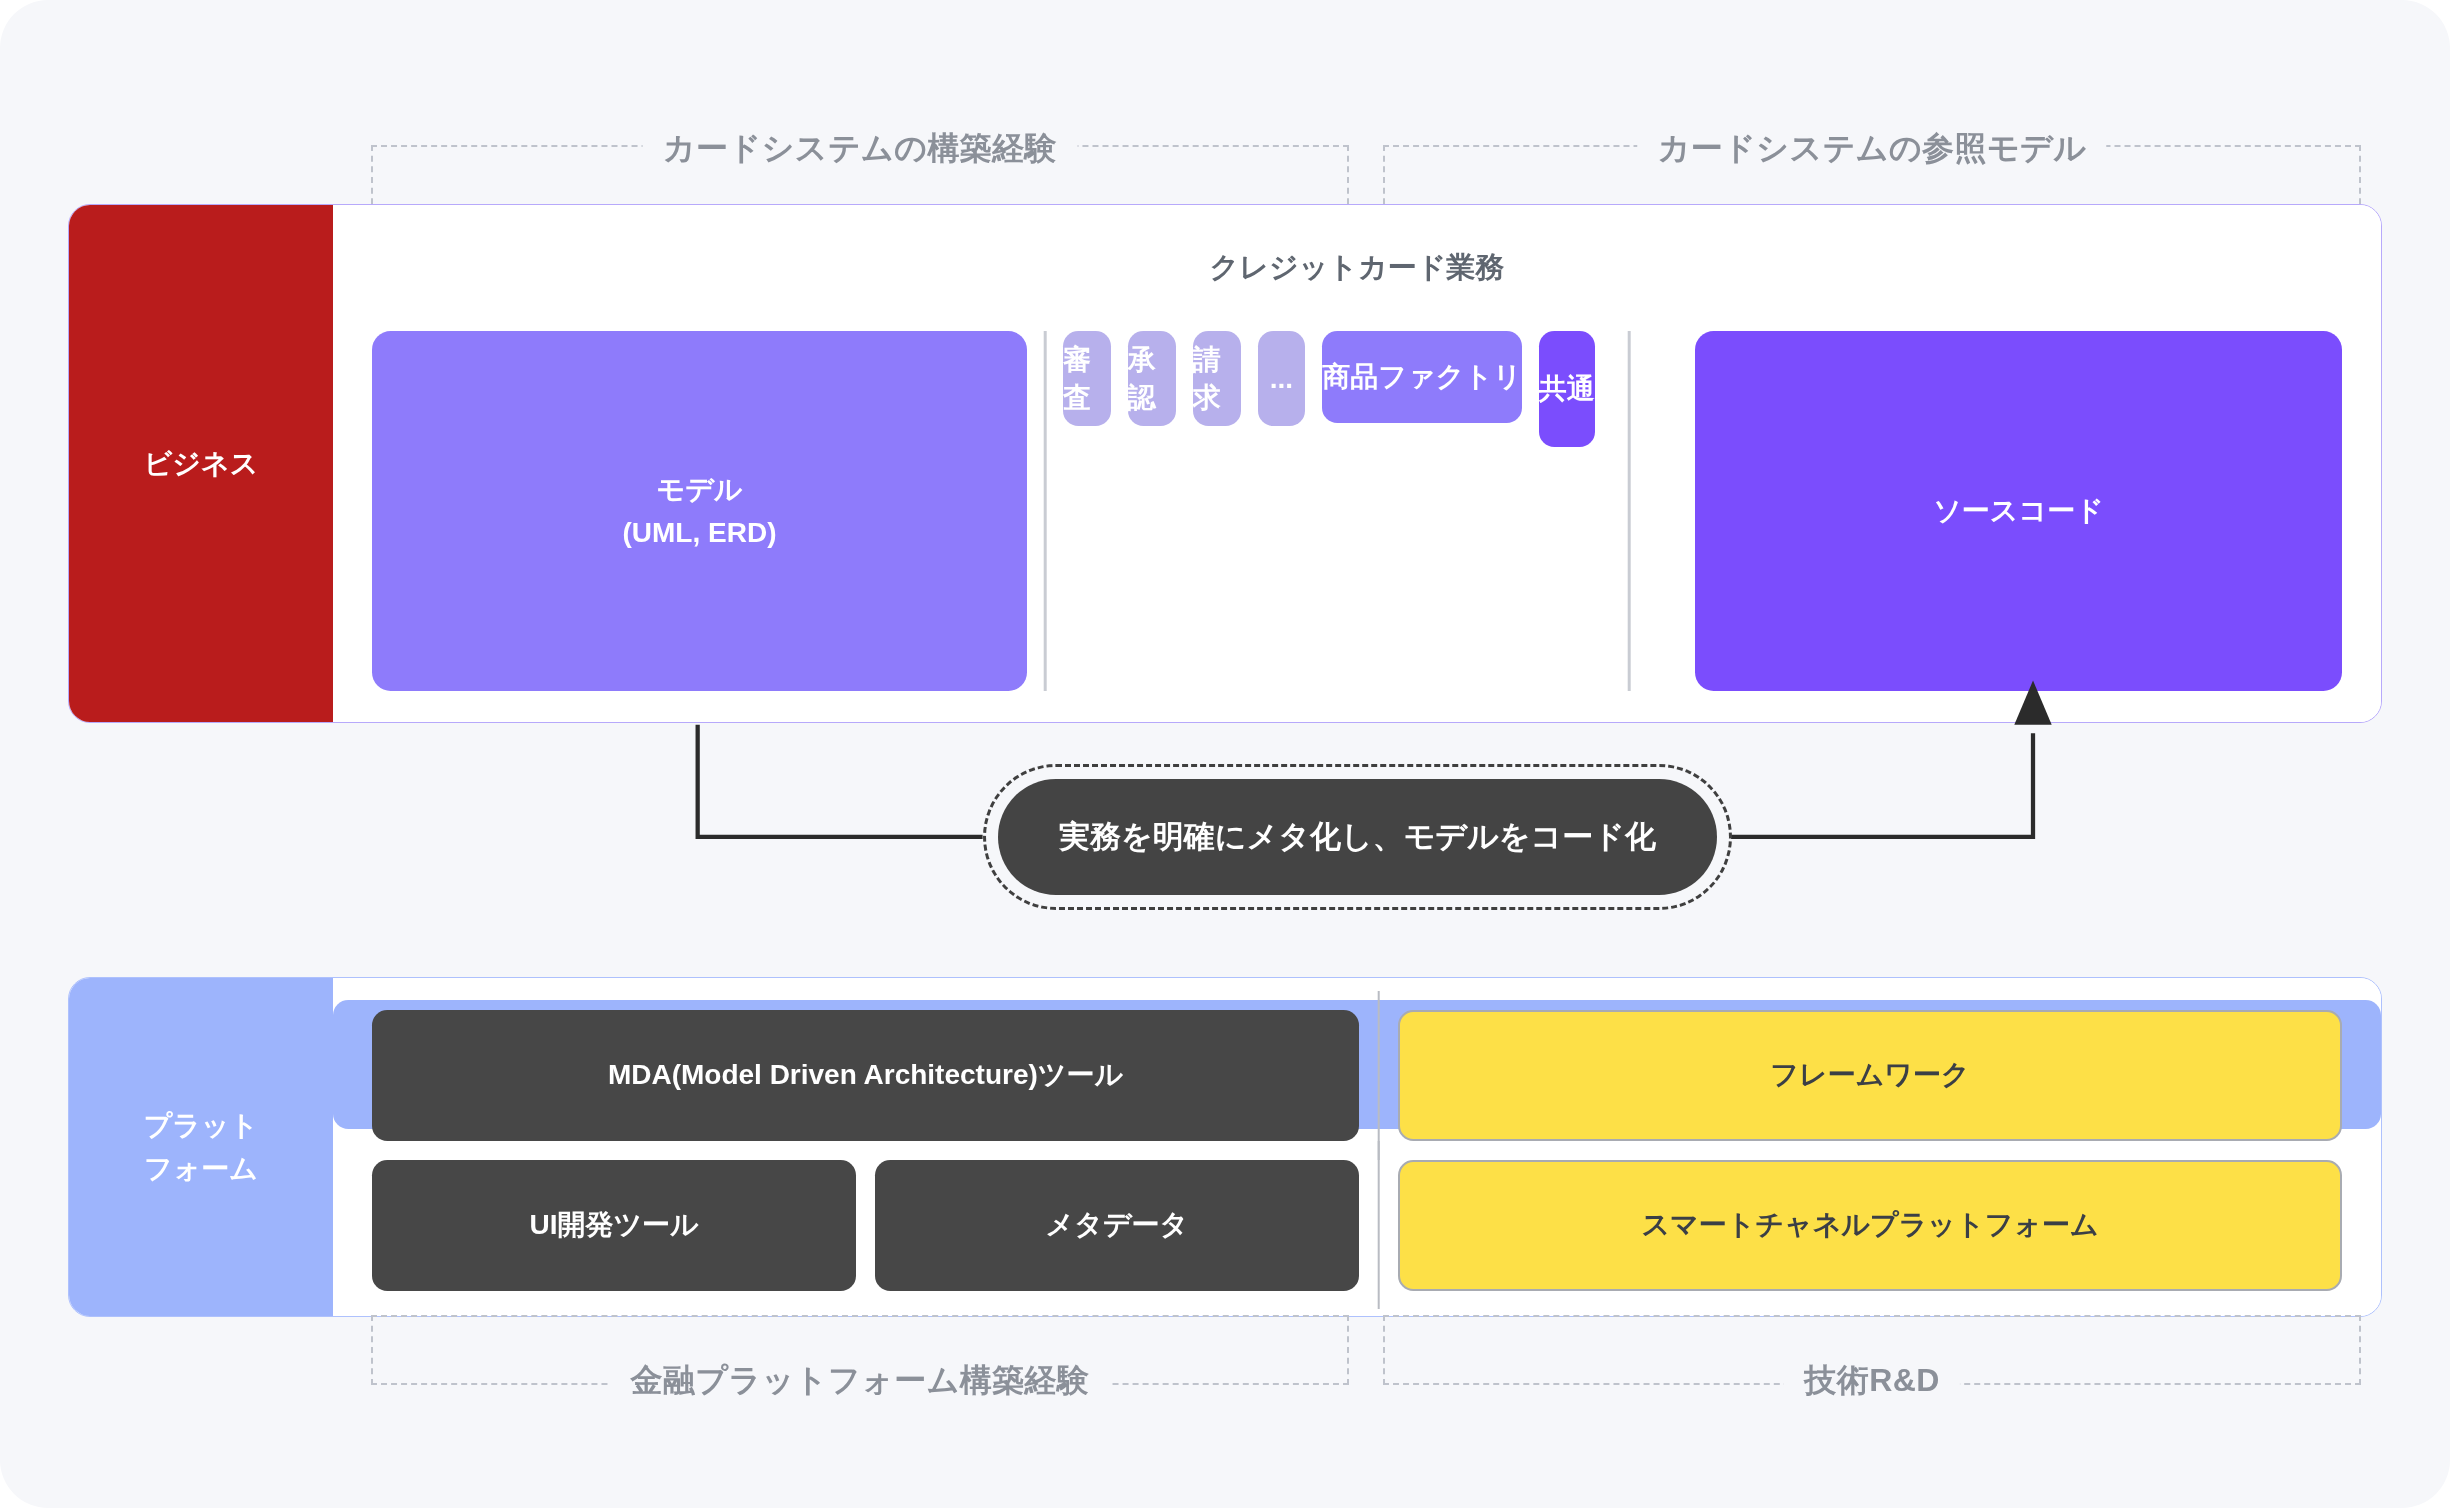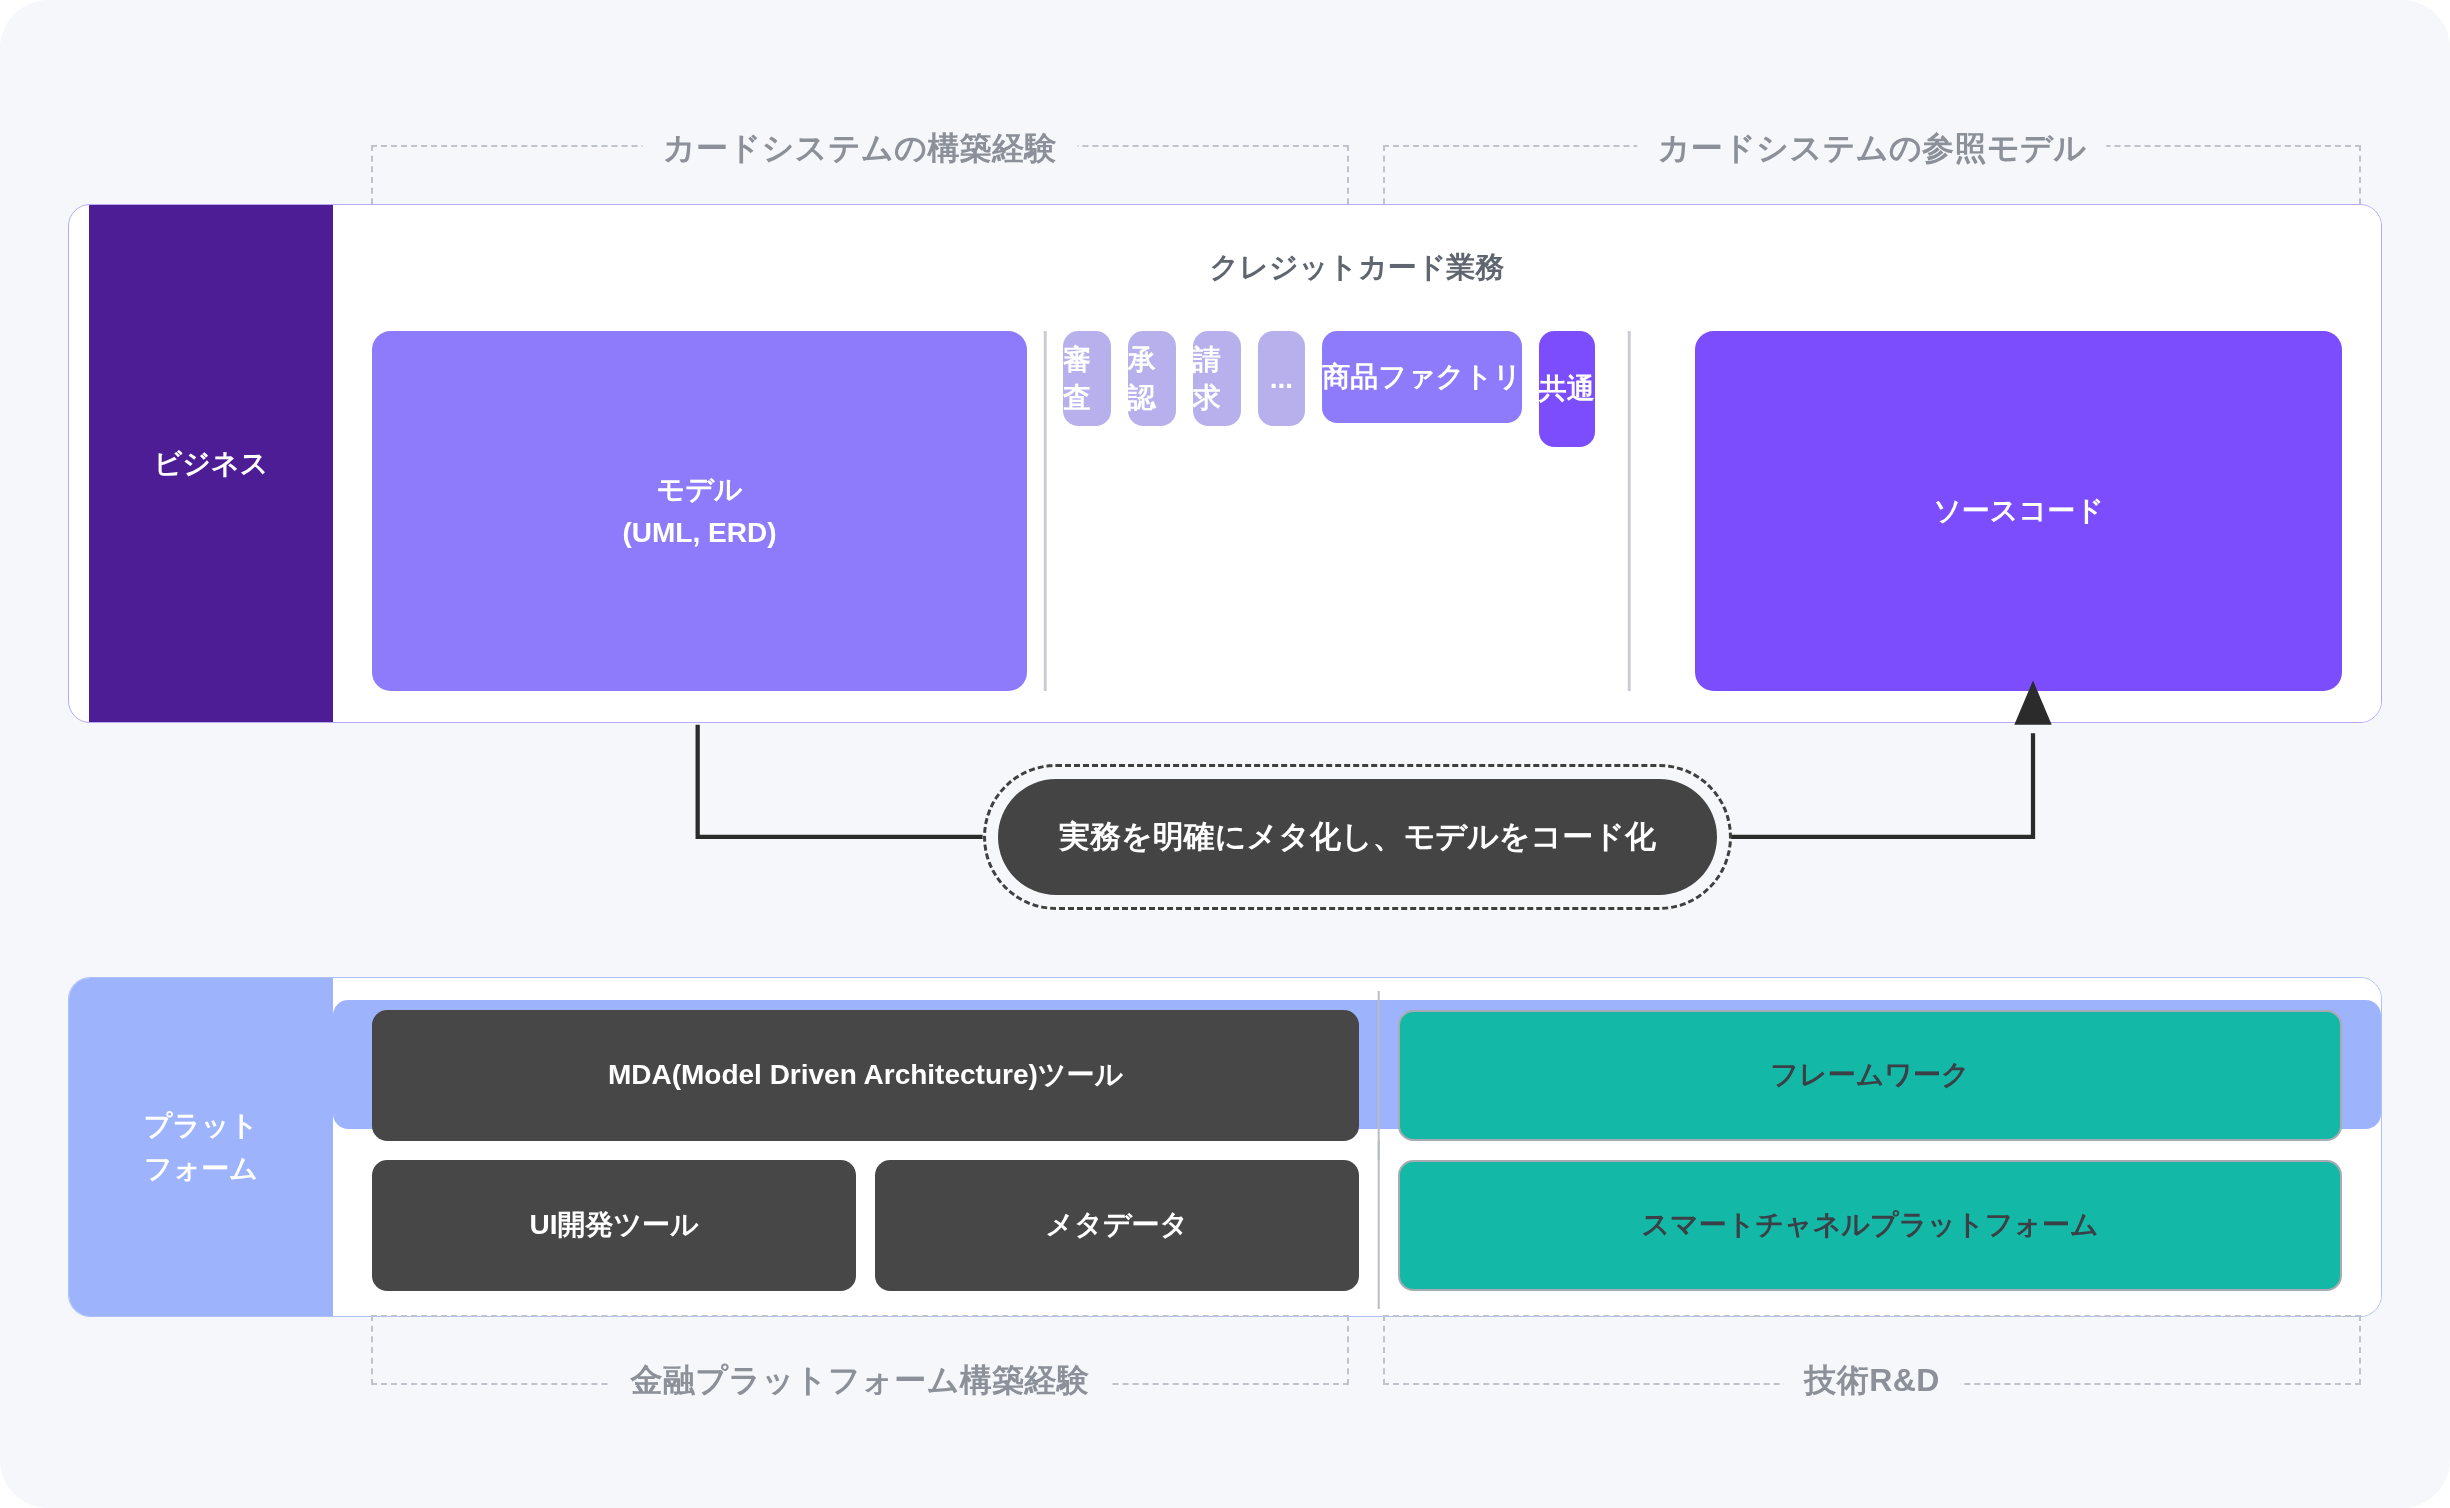--- a/index.html
+++ b/index.html
@@ -79,23 +79,22 @@
   
   #business-row {
     left: 68px;
     top: 204px;
     width: 2314px;
     height: 519px;
     border: 1.7px solid #b7a9fb;
     background: #ffffff;
   }
   #business-row .row-sidebar {
-    width: 244px;
-    background: #4c1d95;
-    margin-left: 20px;
+    width: 264px;
+    background: #b91c1c;
   }
   #business-title {
     position: absolute;
     top: 43px;
     left: 0; right: 0;
     text-align: center;
     font-size: 29px;
     font-weight: 700;
     color: #5f6670;
   }
@@ -263,21 +262,21 @@
     border-radius: 15.3px;
     display: flex;
     align-items: center;
     justify-content: center;
     color: #ffffff;
     font-size: 28px;
     font-weight: 700;
   }
   .pcard-light {
     flex: 1 1 0;
-    background: #14b8a6;
+    background: #fde047;
     border: 2.6px solid #a8abb2;
     border-radius: 15.3px;
     display: flex;
     align-items: center;
     justify-content: center;
     color: #3b3f46;
     font-size: 28px;
     font-weight: 700;
     box-sizing: border-box;
   }

